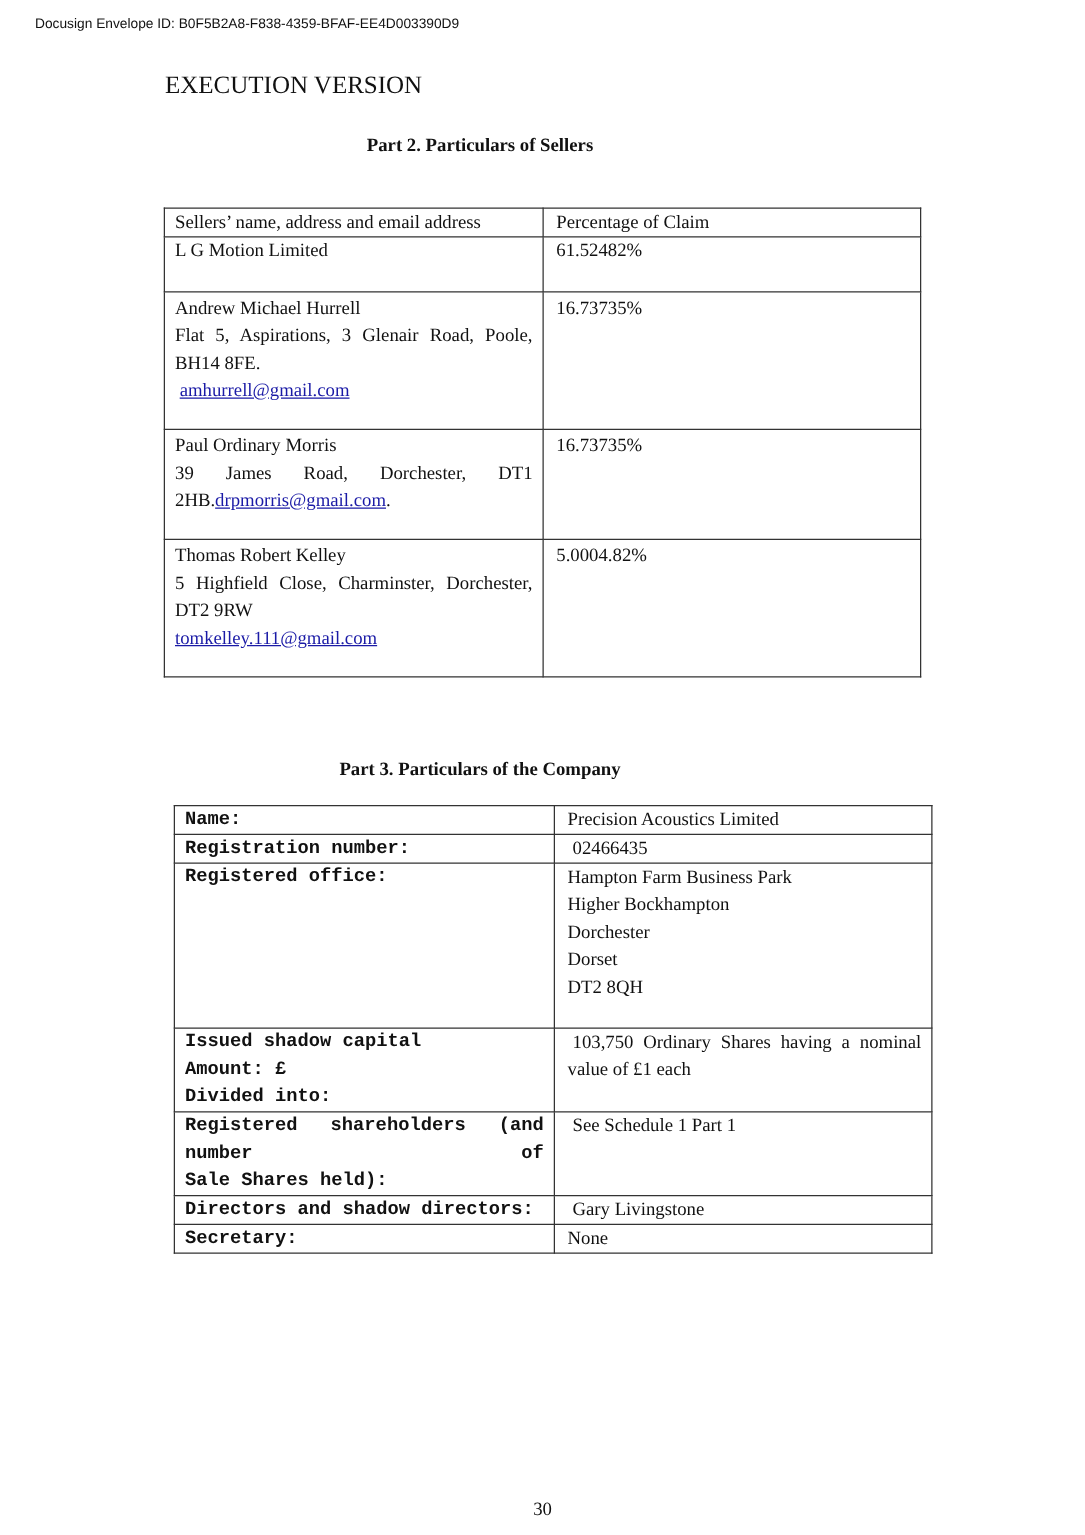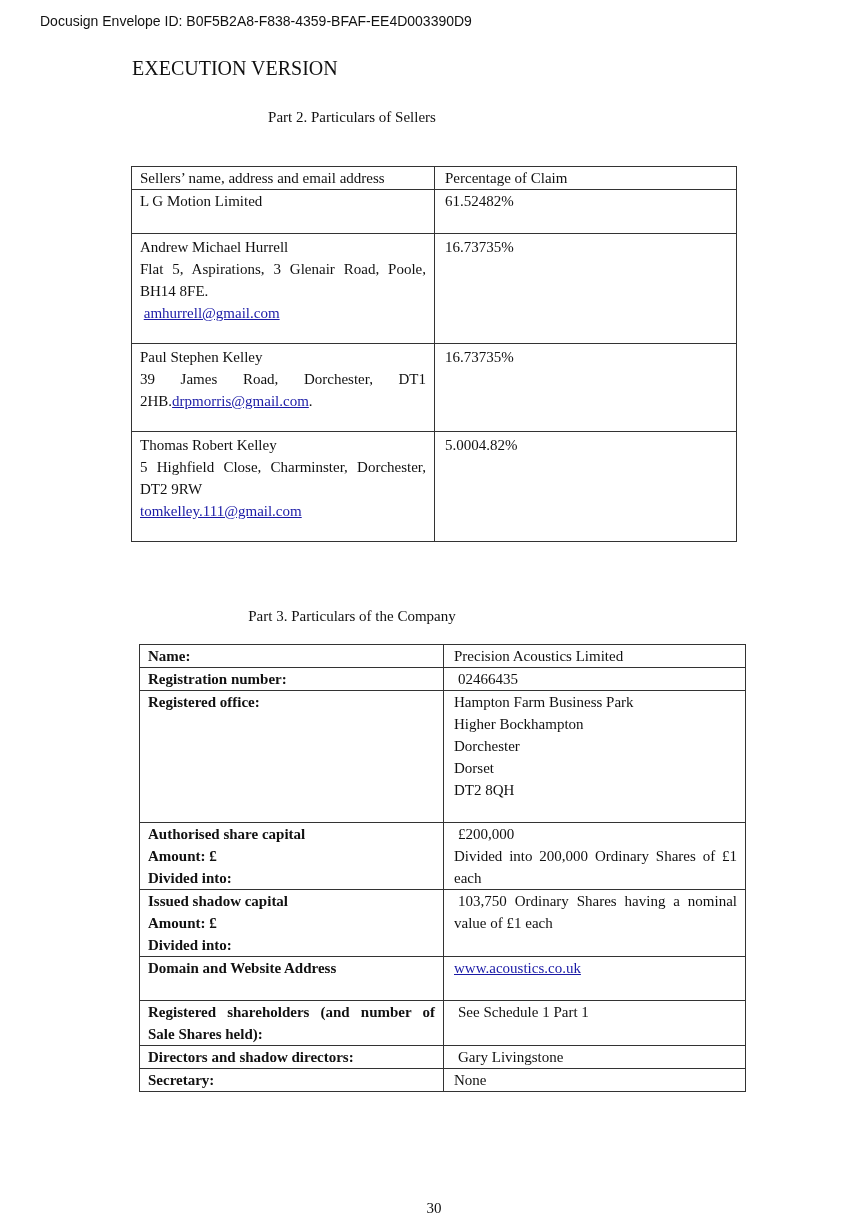--- a/index.html
+++ b/index.html
@@ -1,28 +1,28 @@
 <!DOCTYPE html>
 <html><head>
 <meta charset="utf-8">
 <style>
   html, body { margin: 0; padding: 0; background: #ffffff; }
   body { width: 868px; height: 1228px; position: relative; overflow: hidden; color: #111; }
-  .envelope { position: absolute; left: 40px; top: 13px; font-family: "Liberation Sans", sans-serif; font-size: 14px; color: #111; }
+  .envelope { position: absolute; left: 28px; top: 13px; font-family: "Liberation Sans", sans-serif; font-size: 11px; color: #111; }
   .exec { position: absolute; left: 132px; top: 57px; font-family: "Liberation Serif", serif; font-size: 20px; }
-  .heading { position: absolute; width: 704px; text-align: center; font-family: "Liberation Serif", serif; font-weight: normal; font-size: 15px; }
+  .heading { position: absolute; width: 704px; text-align: center; font-family: "Liberation Serif", serif; font-weight: bold; font-size: 15px; padding-left: 32px; }
   .h2 { top: 109px; }
   .h3 { top: 608px; }
   table { border-collapse: collapse; position: absolute; }
   td { border: 1.5px solid #333; vertical-align: top; padding: 0 8px; font-family: "Liberation Serif", serif; font-size: 15px; line-height: 22px; }
   .t2 { left: 131px; top: 166px; width: 606px; }
   .t2 td.c1 { width: 286px; text-align: justify; }
   .t2 td.c2 { padding-left: 10px; }
   .t3 { left: 139px; top: 644px; width: 607px; }
-  .t3 td.c1 { width: 287px; font-weight: bold; text-align: justify; }
+  .t3 td.c1 { width: 287px; font-weight: bold; text-align: justify; font-family: Liberation Mono, monospace; }
   .t3 td.c2 { padding-left: 10px; }
   a { color: #1a1aa6; text-decoration: underline; }
   .line { display: block; }
   .pagenum { position: absolute; top: 1200px; width: 868px; text-align: center; font-family: "Liberation Serif", serif; font-size: 15px; }
   .just { text-align: justify; text-align-last: justify; }
 </style>
 </head>
 <body>
 
 <div class="envelope">Docusign Envelope ID: B0F5B2A8-F838-4359-BFAF-EE4D003390D9</div>
@@ -46,21 +46,21 @@
     <td class="c1" style="padding-top:2px">
       <span class="line">Andrew Michael Hurrell</span>
       <span class="line just">Flat 5, Aspirations, 3 Glenair Road, Poole,</span>
       <span class="line">BH14 8FE.</span>
       <span class="line">&nbsp;<a href="#">amhurrell@gmail.com</a></span>
     </td>
     <td class="c2" style="padding-top:2px"><span>16.73735%</span></td>
   </tr>
   <tr style="height:88px">
     <td class="c1" style="padding-top:2px">
-      <span class="line">Paul Stephen Kelley</span>
+      <span class="line">Paul Ordinary Morris</span>
       <span class="line just">39 James Road, Dorchester, DT1</span>
       <span class="line"><span>2HB.</span><a href="#">drpmorris@gmail.com</a><span>.</span></span>
     </td>
     <td class="c2" style="padding-top:2px"><span>16.73735%</span></td>
   </tr>
   <tr style="height:110px">
     <td class="c1" style="padding-top:2px">
       <span class="line">Thomas Robert Kelley</span>
       <span class="line just">5 Highfield Close, Charminster, Dorchester,</span>
       <span class="line">DT2 9RW</span>
@@ -88,44 +88,28 @@
     <td class="c2">
       <span class="line">Hampton Farm Business Park</span>
       <span class="line">Higher Bockhampton</span>
       <span class="line">Dorchester</span>
       <span class="line">Dorset</span>
       <span class="line">DT2 8QH</span>
     </td>
   </tr>
   <tr>
     <td class="c1">
-      <span class="line">Authorised share capital</span>
-      <span class="line">Amount: £</span>
-      <span class="line">Divided into:</span>
-    </td>
-    <td class="c2">
-      <span class="line" style="padding-left:4px">£200,000</span>
-      <span class="line just">Divided into 200,000 Ordinary Shares of £1</span>
-      <span class="line">each</span>
-    </td>
-  </tr>
-  <tr>
-    <td class="c1">
       <span class="line">Issued shadow capital</span>
       <span class="line">Amount: £</span>
       <span class="line">Divided into:</span>
     </td>
     <td class="c2">
       <span class="line just" style="padding-left:4px">103,750 Ordinary Shares having a nominal</span>
       <span class="line">value of £1 each</span>
     </td>
-  </tr>
-  <tr style="height:44px">
-    <td class="c1">Domain and Website Address</td>
-    <td class="c2"><a href="#">www.acoustics.co.uk</a></td>
   </tr>
   <tr>
     <td class="c1">
       <span class="line just">Registered shareholders (and number of</span>
       <span class="line">Sale Shares held):</span>
     </td>
     <td class="c2"><span style="padding-left:4px">See Schedule 1 Part 1</span></td>
   </tr>
   <tr>
     <td class="c1">Directors and shadow directors:</td>

